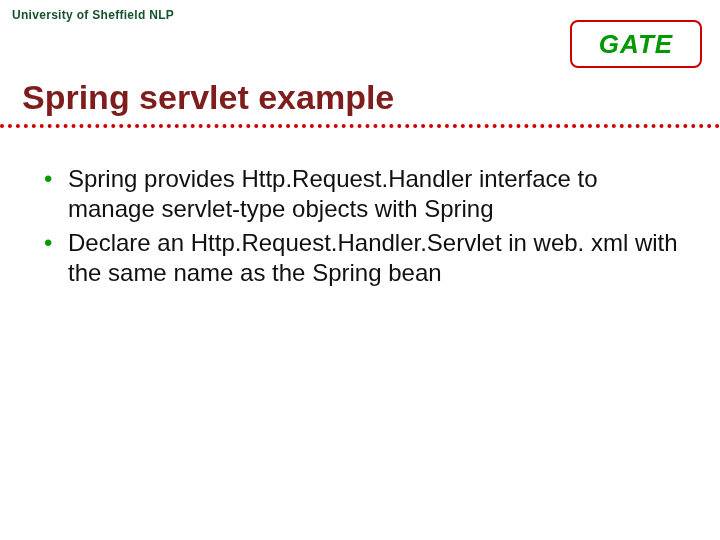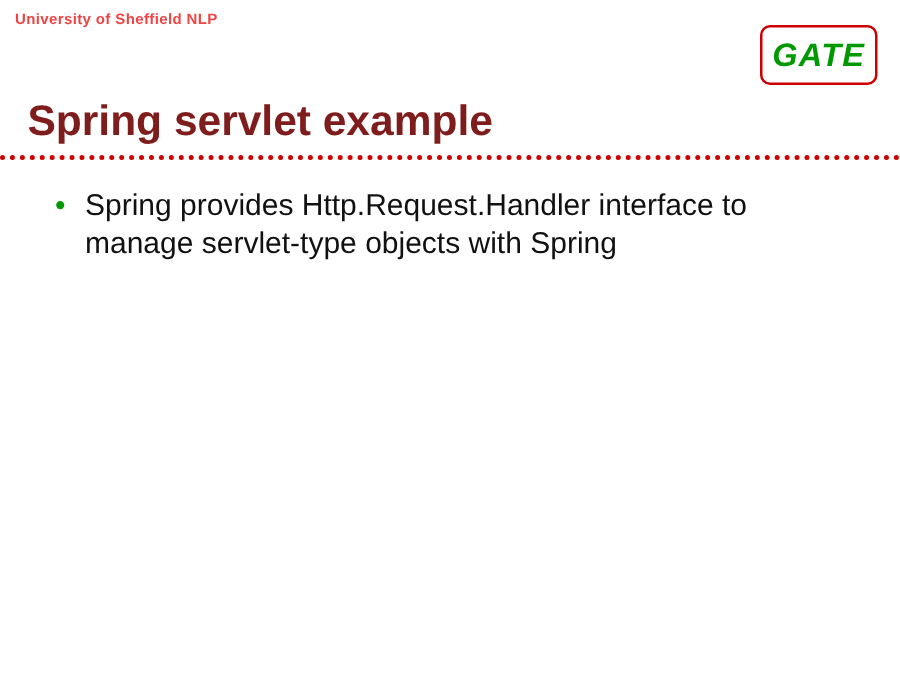--- a/index.html
+++ b/index.html
@@ -10,28 +10,28 @@
     font-family: Arial, Helvetica, sans-serif;
     position: relative;
     overflow: hidden;
   }
   .header-text {
     position: absolute;
     top: 8px;
     left: 12px;
     font-size: 12px;
     font-weight: bold;
-    color: #ef4444;
+    color: #14532d;
     letter-spacing: 0.3px;
   }
   .logo {
     position: absolute;
     top: 20px;
     right: 18px;
-    width: 94px;
+    width: 132px;
     height: 48px;
     border: 2px solid #c00;
     border-radius: 8px;
     display: flex;
     align-items: center;
     justify-content: center;
   }
   .logo-text {
     font-size: 26px;
     font-weight: bold;
@@ -50,21 +50,21 @@
   .dotted-line {
     position: absolute;
     top: 124px;
     left: 0;
     width: 720px;
     height: 0;
     border-top: 4px dotted #c00;
   }
   .content {
     position: absolute;
-    top: 150px;
+    top: 164px;
     left: 40px;
     right: 40px;
   }
   .bullet-list {
     list-style: none;
   }
   .bullet-item {
     position: relative;
     padding-left: 28px;
     font-size: 24px;
@@ -90,14 +90,15 @@
   <span class="logo-text">GATE</span>
 </div>
 
 <h1 class="title">Spring servlet example</h1>
 
 <div class="dotted-line"></div>
 
 <div class="content">
   <ul class="bullet-list">
     <li class="bullet-item">Spring provides Http.Request.Handler interface to manage servlet-type objects with Spring</li>
+    <li class="bullet-item">Declare an Http.Request.Handler.Servlet in web. xml with the same name as the Spring bean</li>
   </ul>
 </div>
 
 </body></html>

